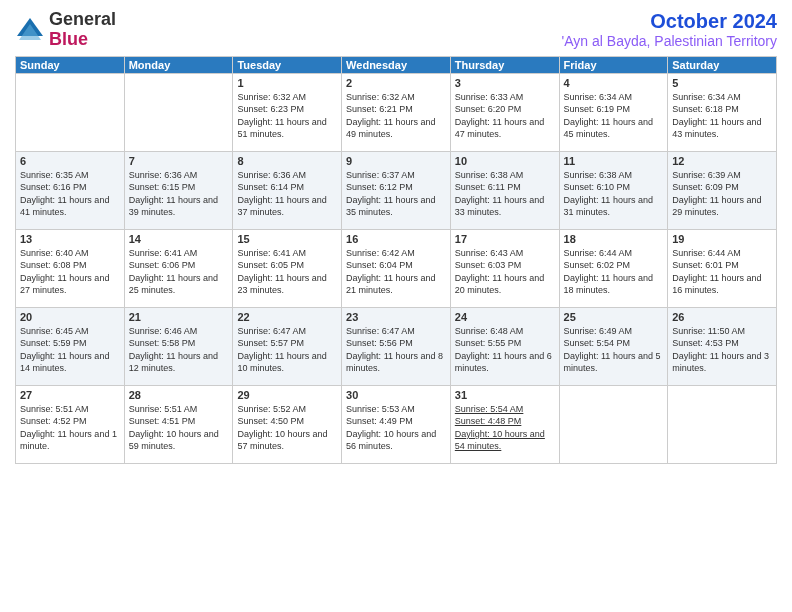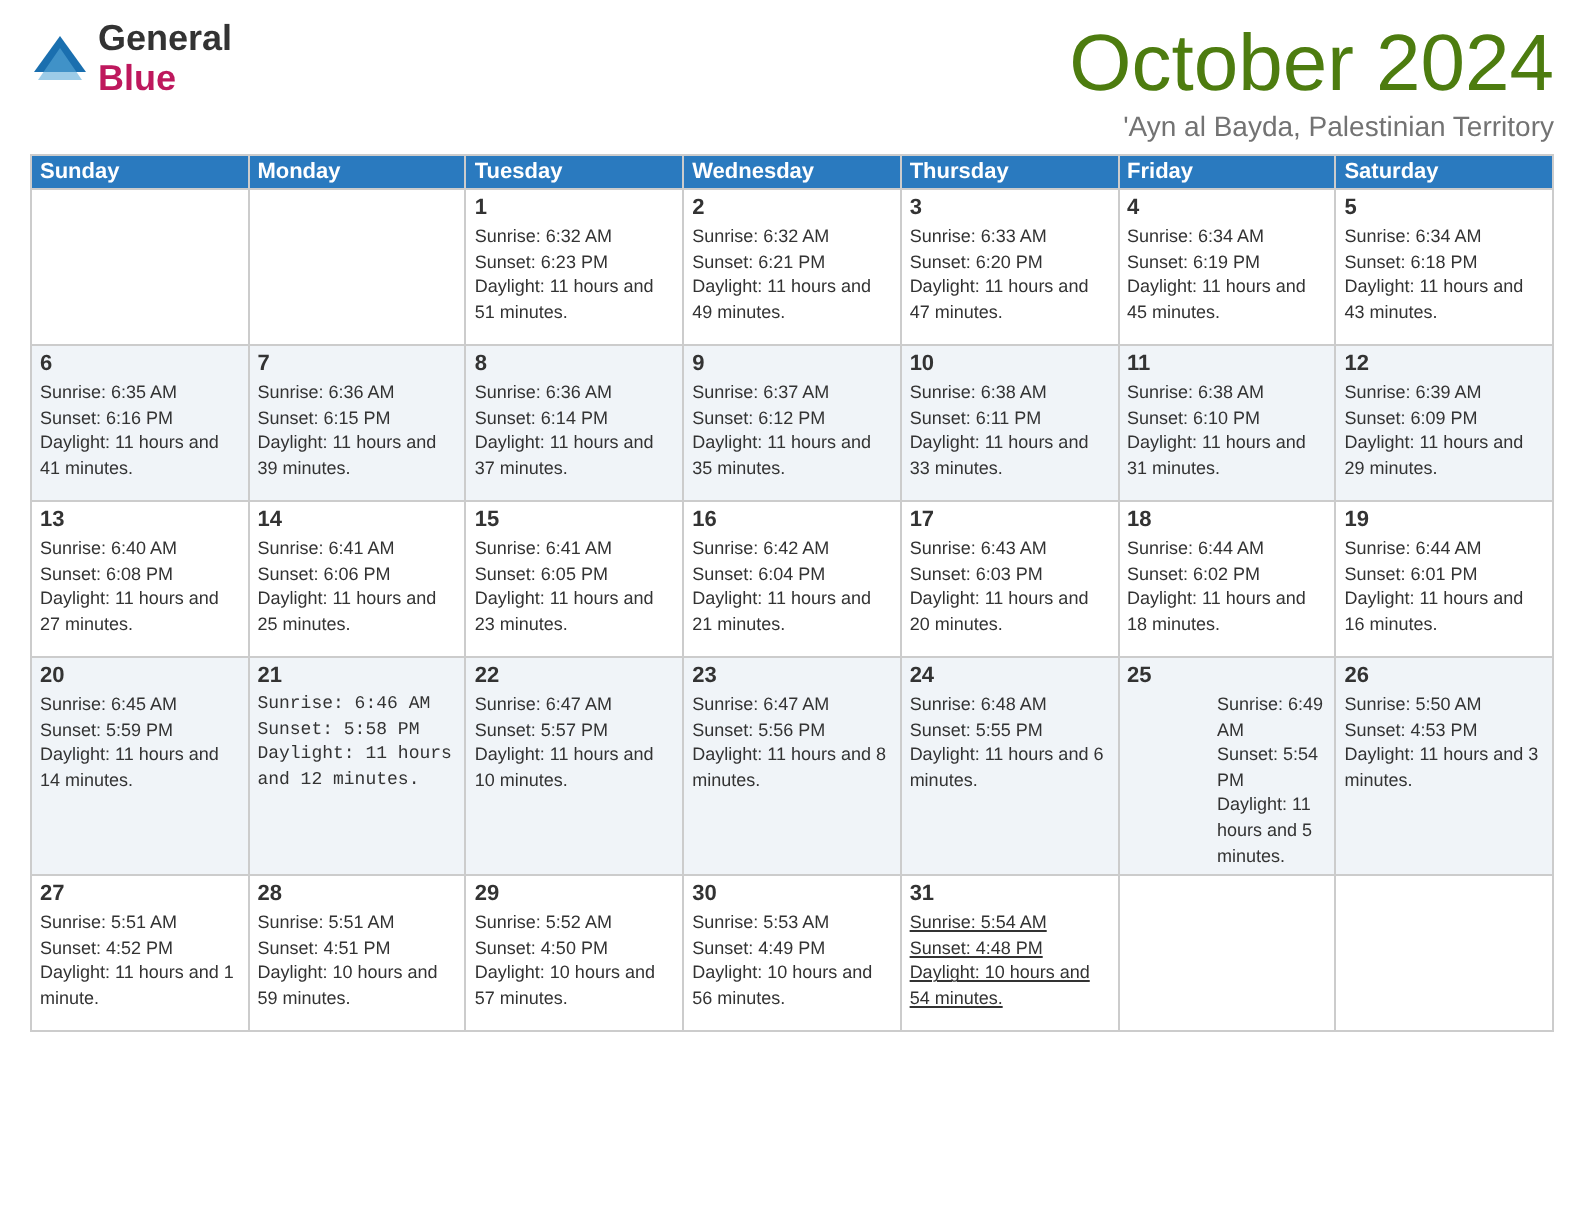--- a/index.html
+++ b/index.html
@@ -34,27 +34,27 @@
     .logo-general { color: #333; }
     .logo-blue { color: #be185d; }
     .logo-icon {
       width: 30px;
       height: 28px;
     }
     .title-block {
       text-align: right;
     }
     .month-title {
-      font-size: 40px;
-      color: #4d7c0f;
-      font-weight: normal;
+      font-size: 20px;
+      color: #1d4ed8;
+      font-weight: bold;
     }
     .subtitle {
       font-size: 14px;
-      color: #737373;
+      color: #8b5cf6;
     }
     table {
       width: 100%;
       border-collapse: collapse;
       table-layout: fixed;
     }
     thead tr th {
       background-color: #2a7abf;
       color: #fff;
       font-size: 11px;
@@ -247,21 +247,21 @@
         </tr>
         <tr>
           <td>
             <div class="day-number">20</div>
             <div class="day-info" style="white-space: pre-line;">Sunrise: 6:45 AM
 Sunset: 5:59 PM
 Daylight: 11 hours and 14 minutes.</div>
           </td>
           <td>
             <div class="day-number">21</div>
-            <div class="day-info" style="white-space: pre-line; font-family: Liberation Mono, monospace;">Sunrise: 6:46 AM
+            <div class="day-info" style="white-space: pre-line;">Sunrise: 6:46 AM
 Sunset: 5:58 PM
 Daylight: 11 hours and 12 minutes.</div>
           </td>
           <td>
             <div class="day-number">22</div>
             <div class="day-info" style="white-space: pre-line;">Sunrise: 6:47 AM
 Sunset: 5:57 PM
 Daylight: 11 hours and 10 minutes.</div>
           </td>
           <td>
@@ -271,27 +271,27 @@
 Daylight: 11 hours and 8 minutes.</div>
           </td>
           <td>
             <div class="day-number">24</div>
             <div class="day-info" style="white-space: pre-line;">Sunrise: 6:48 AM
 Sunset: 5:55 PM
 Daylight: 11 hours and 6 minutes.</div>
           </td>
           <td>
             <div class="day-number">25</div>
-            <div class="day-info" style="white-space: pre-line; margin-left: 45px;">Sunrise: 6:49 AM
+            <div class="day-info" style="white-space: pre-line;">Sunrise: 6:49 AM
 Sunset: 5:54 PM
 Daylight: 11 hours and 5 minutes.</div>
           </td>
           <td>
             <div class="day-number">26</div>
-            <div class="day-info" style="white-space: pre-line;">Sunrise: 5:50 AM
+            <div class="day-info" style="white-space: pre-line;">Sunrise: 11:50 AM
 Sunset: 4:53 PM
 Daylight: 11 hours and 3 minutes.</div>
           </td>
         </tr>
         <tr>
           <td>
             <div class="day-number">27</div>
             <div class="day-info" style="white-space: pre-line;">Sunrise: 5:51 AM
 Sunset: 4:52 PM
 Daylight: 11 hours and 1 minute.</div>

